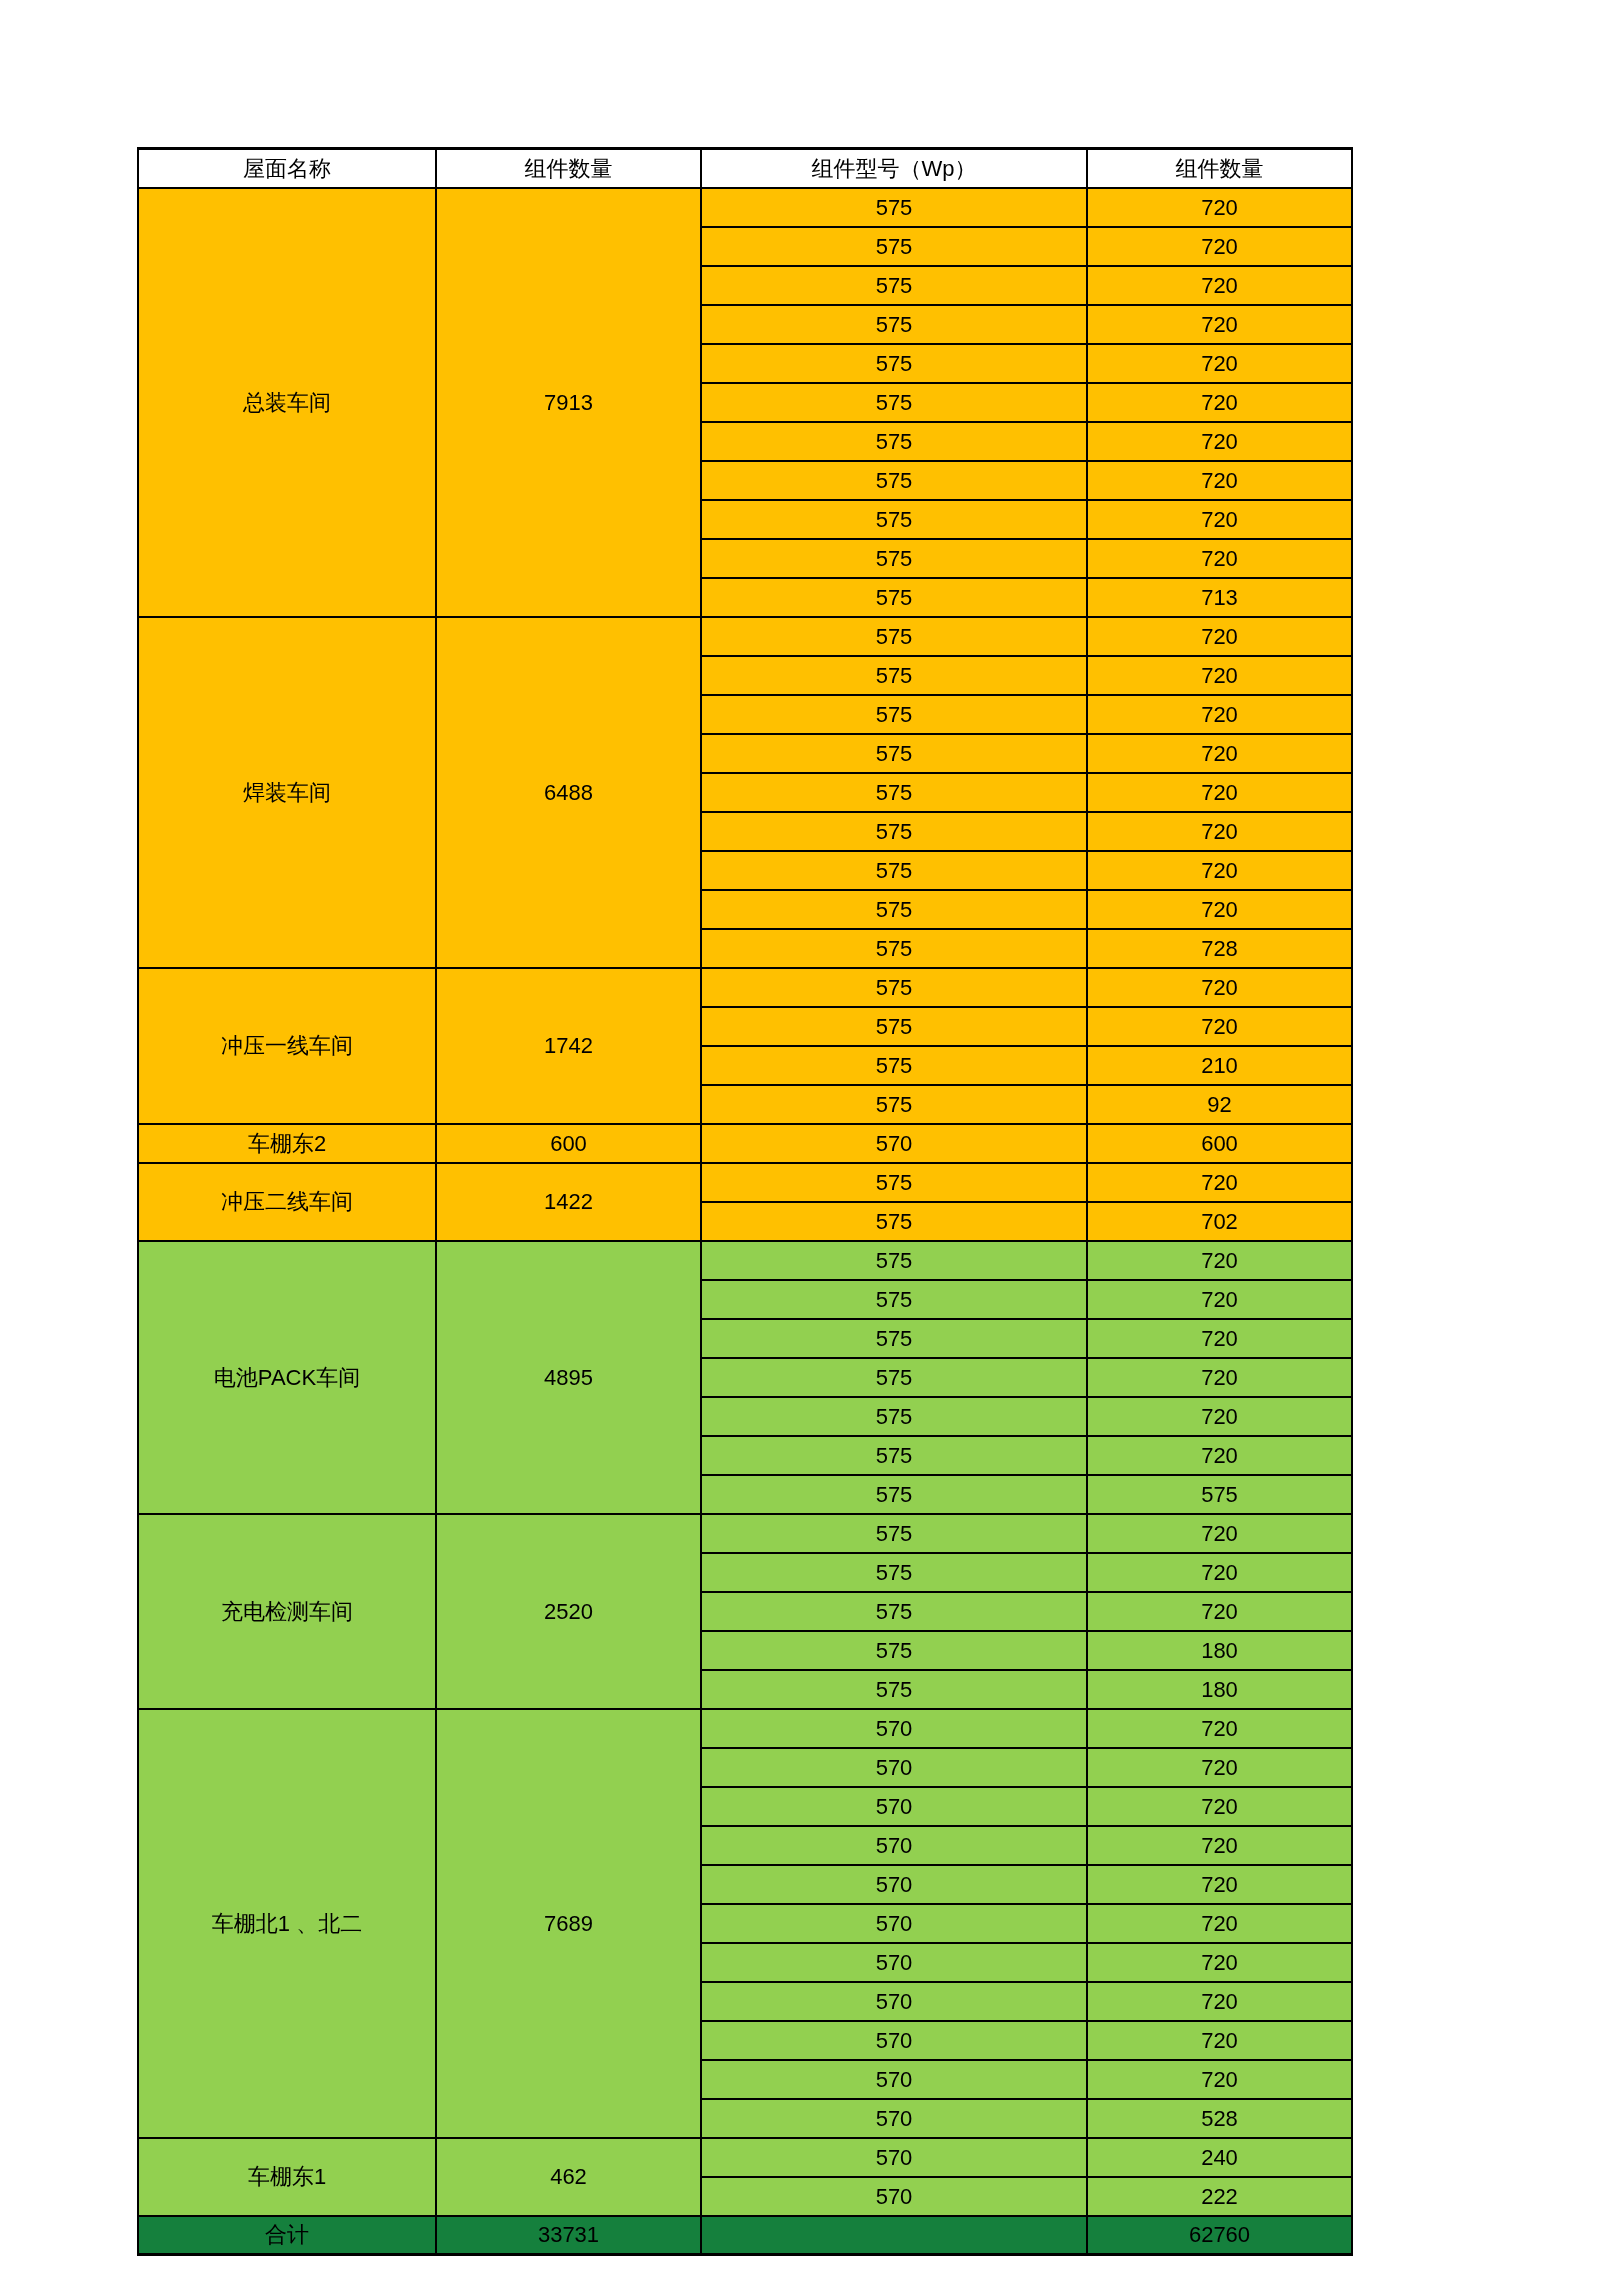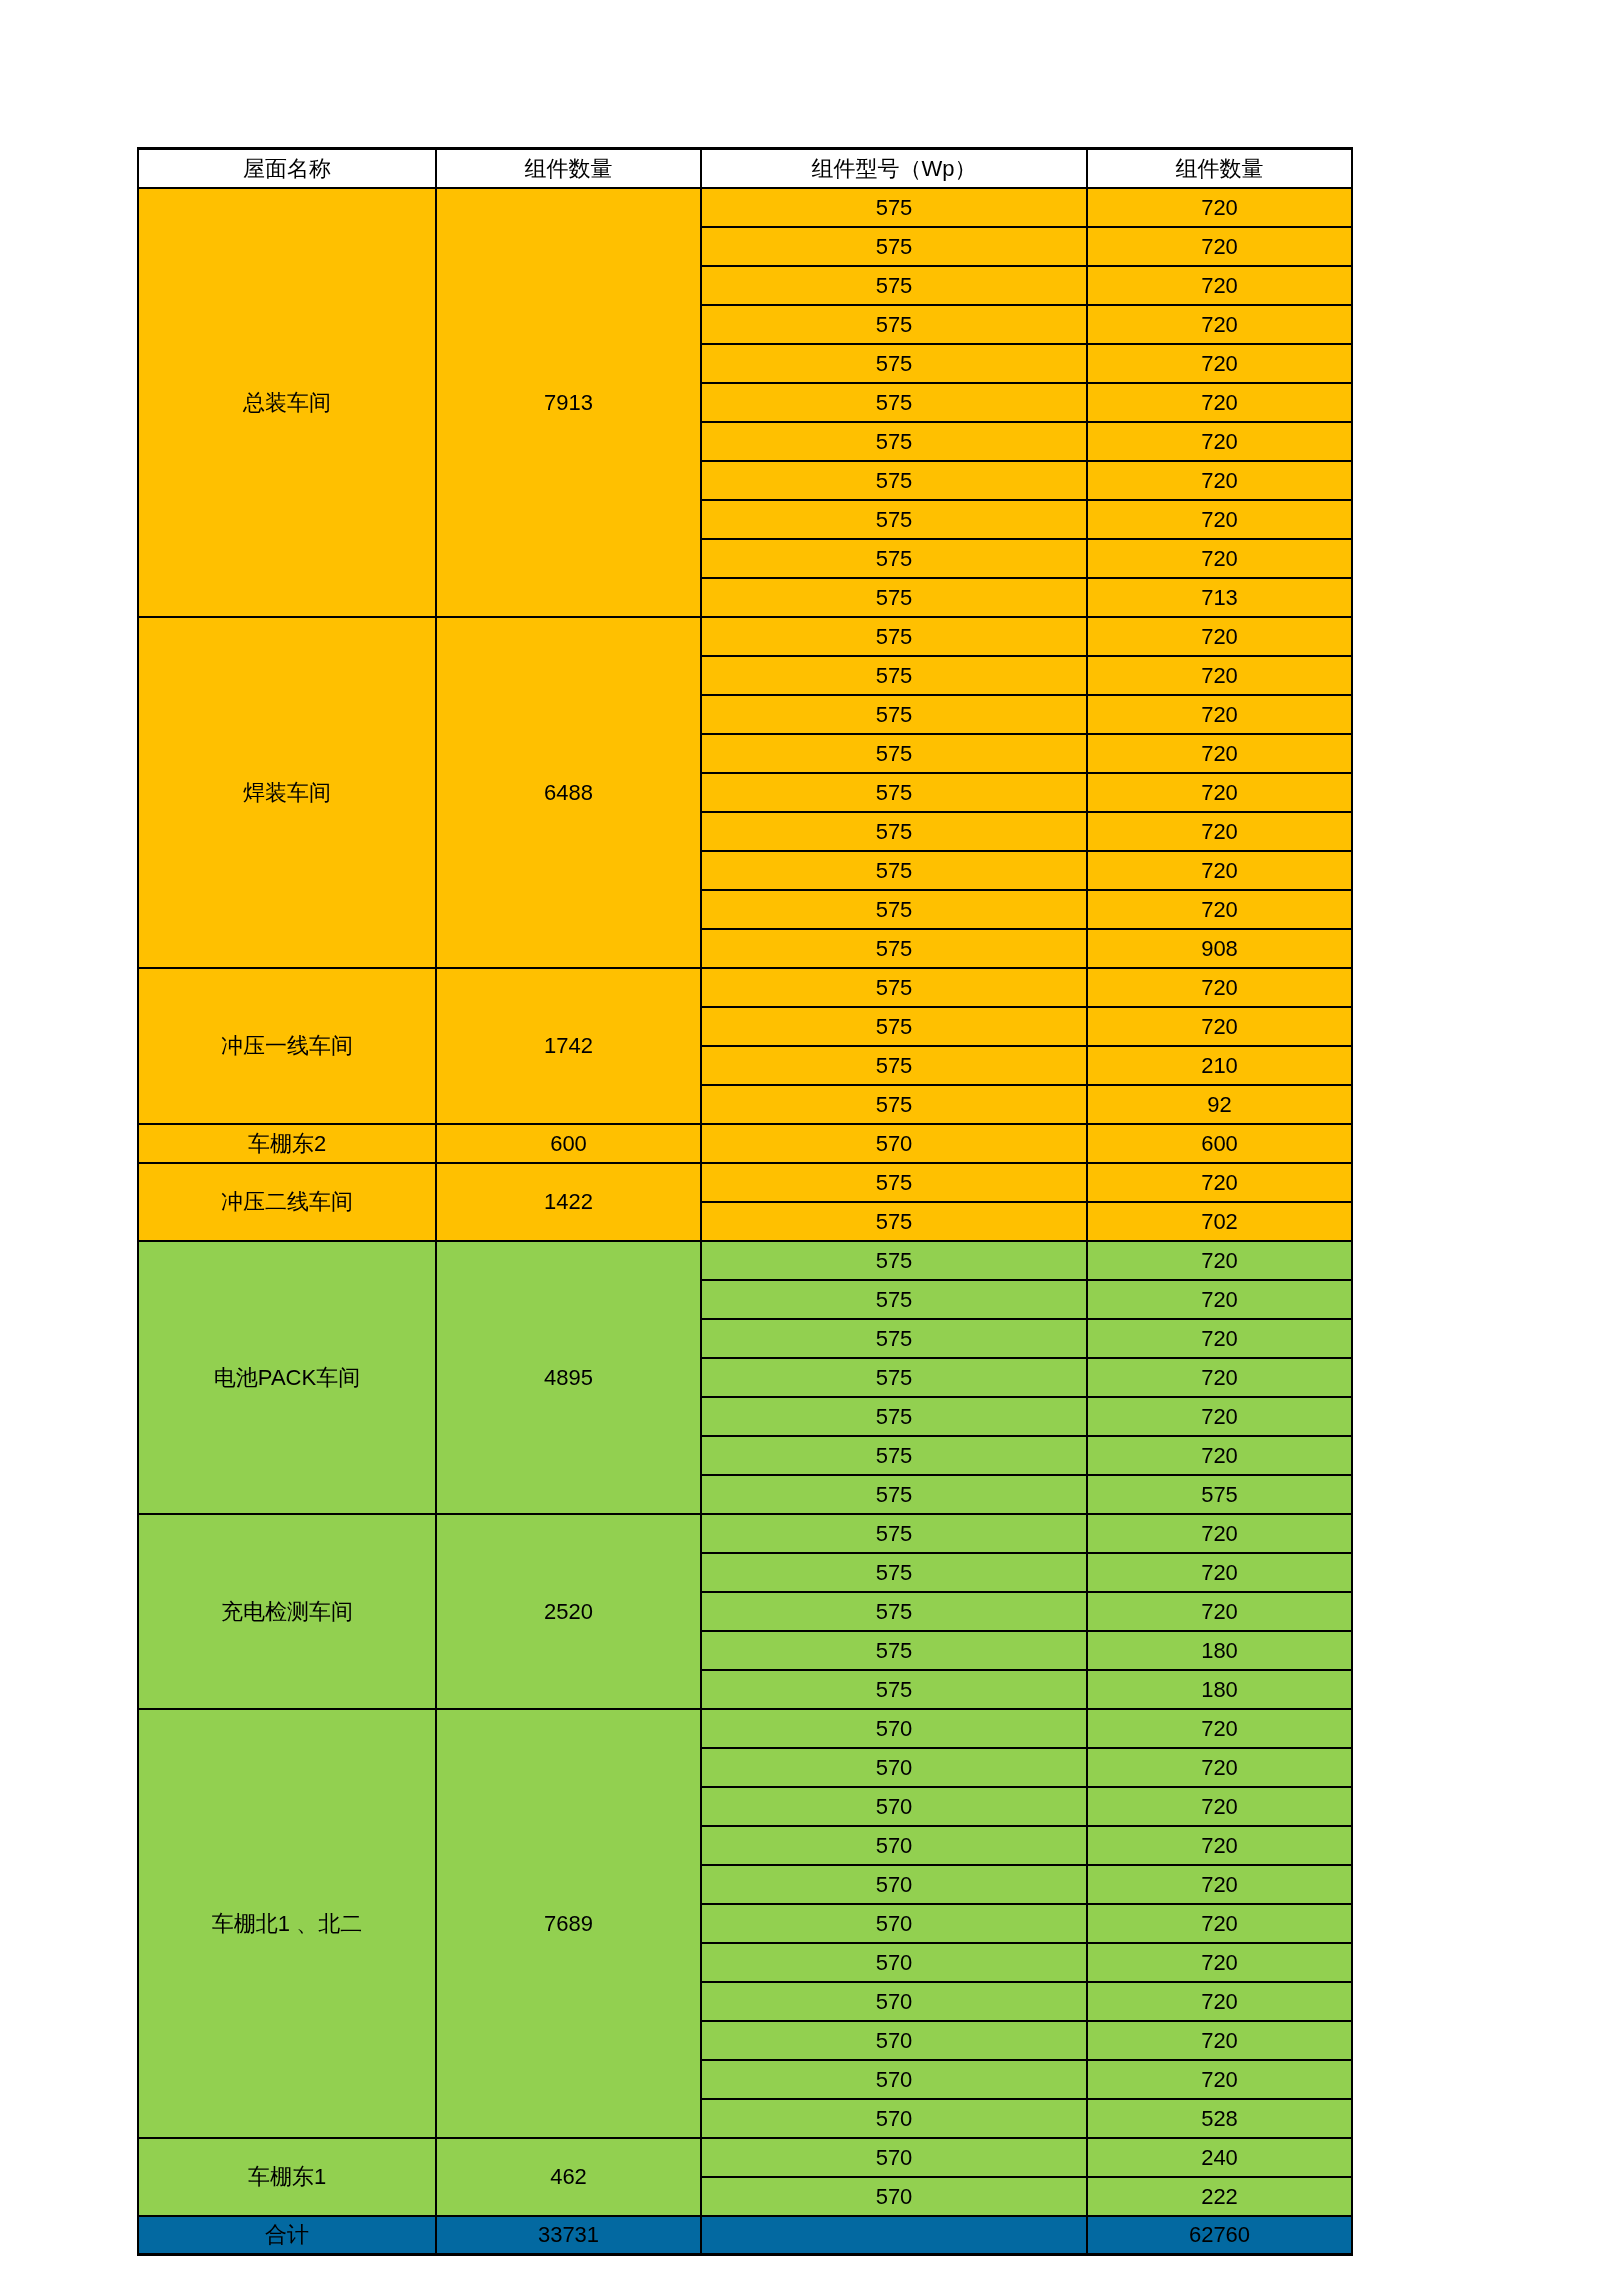--- a/index.html
+++ b/index.html
@@ -52,21 +52,21 @@
   td.orange, th.orange { background: #FFC000; }
   td.green,  th.green  { background: #92D050; }
   td.white,  th.white  { background: #ffffff; }
 
   td.name-cell { font-size: 22px; margin-top: 22px; }
   td.num-cell  { font-size: 23.6px; margin-left: 43px; }
   td.model-cell{ font-size: 22px; }
   td.count-cell{ font-size: 22px; }
 
   tr.total-row td {
-    background: #0369a1;
+    background: #15803d;
     border-bottom: 3.3px solid #000000;
     height: 36px;
   }
   table.grid tr:first-child th { border-top: 3.3px solid #000000; }
 </style>
 </head>
 <body>
 
 <div id="sheet">
   <table class="grid">
@@ -160,21 +160,21 @@
         <tr>
           <td class="orange model-cell">575</td>
           <td class="orange count-cell">720</td>
         </tr>
         <tr>
           <td class="orange model-cell">575</td>
           <td class="orange count-cell">720</td>
         </tr>
         <tr>
           <td class="orange model-cell">575</td>
-          <td class="orange count-cell">908</td>
+          <td class="orange count-cell">728</td>
         </tr>
         <tr>
           <td class="orange name-cell" rowspan="4">冲压一线车间</td>
           <td class="orange num-cell" rowspan="4">1742</td>
           <td class="orange model-cell">575</td>
           <td class="orange count-cell">720</td>
         </tr>
         <tr>
           <td class="orange model-cell">575</td>
           <td class="orange count-cell">720</td>

